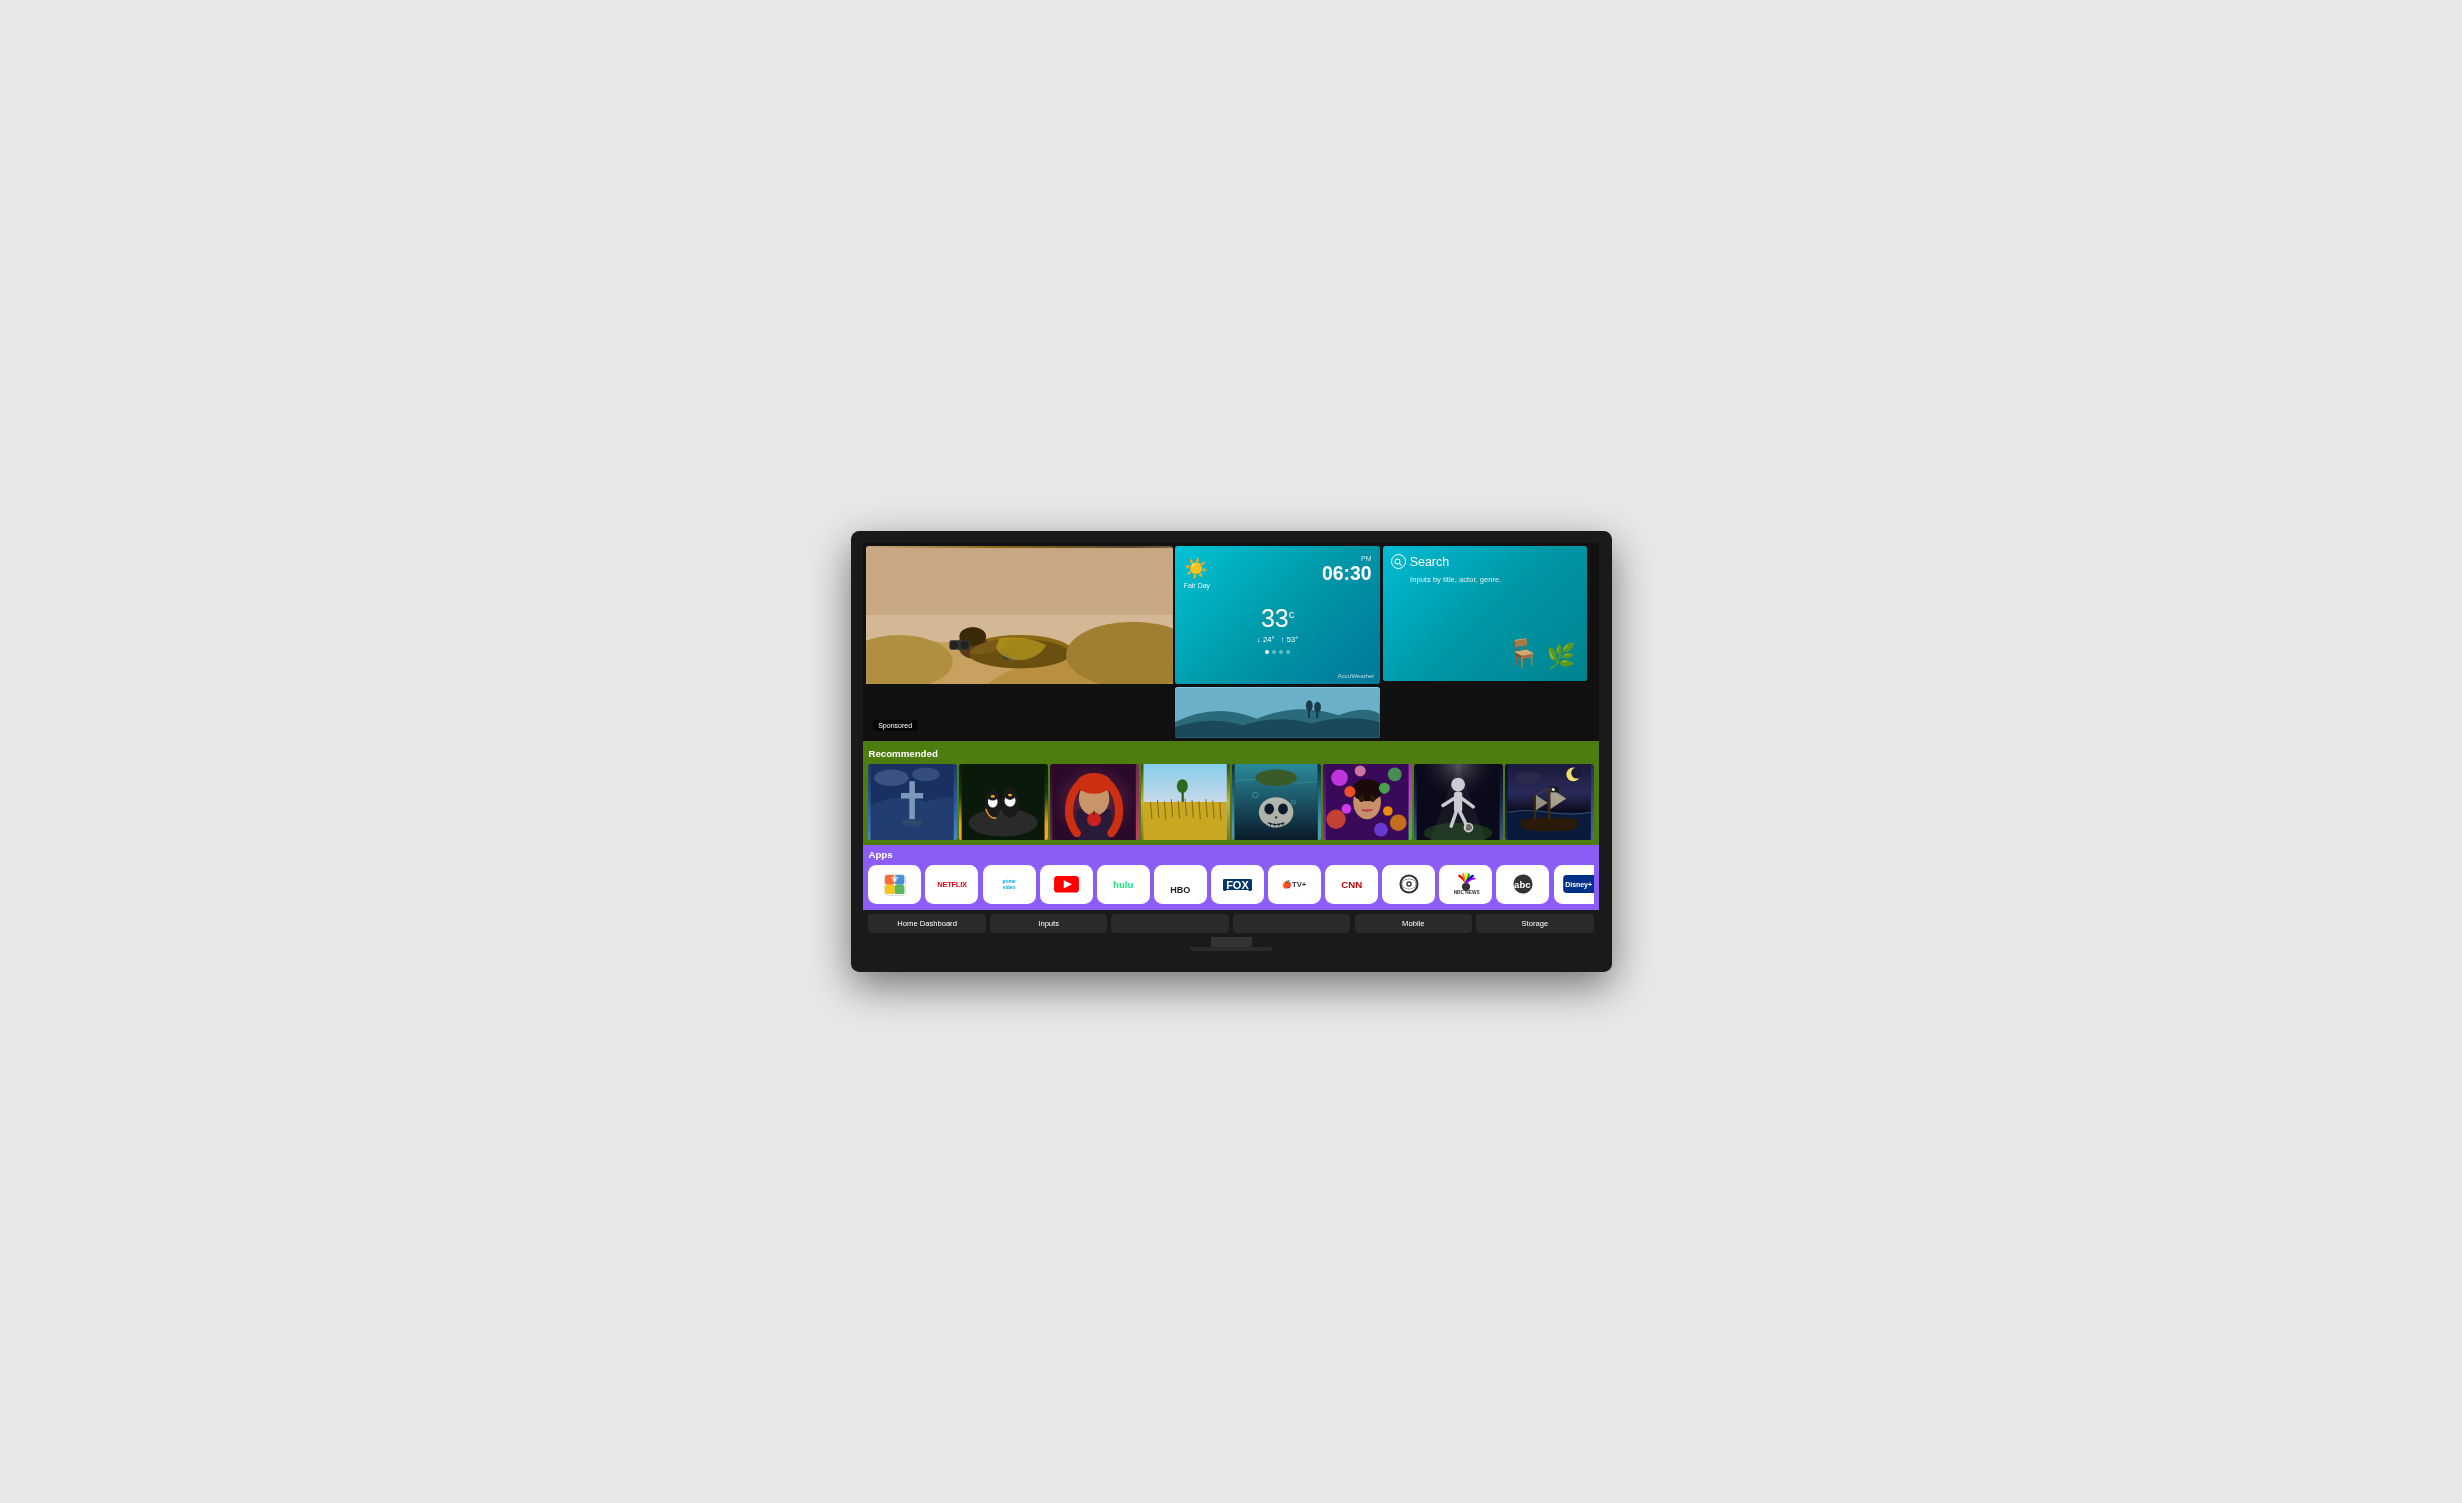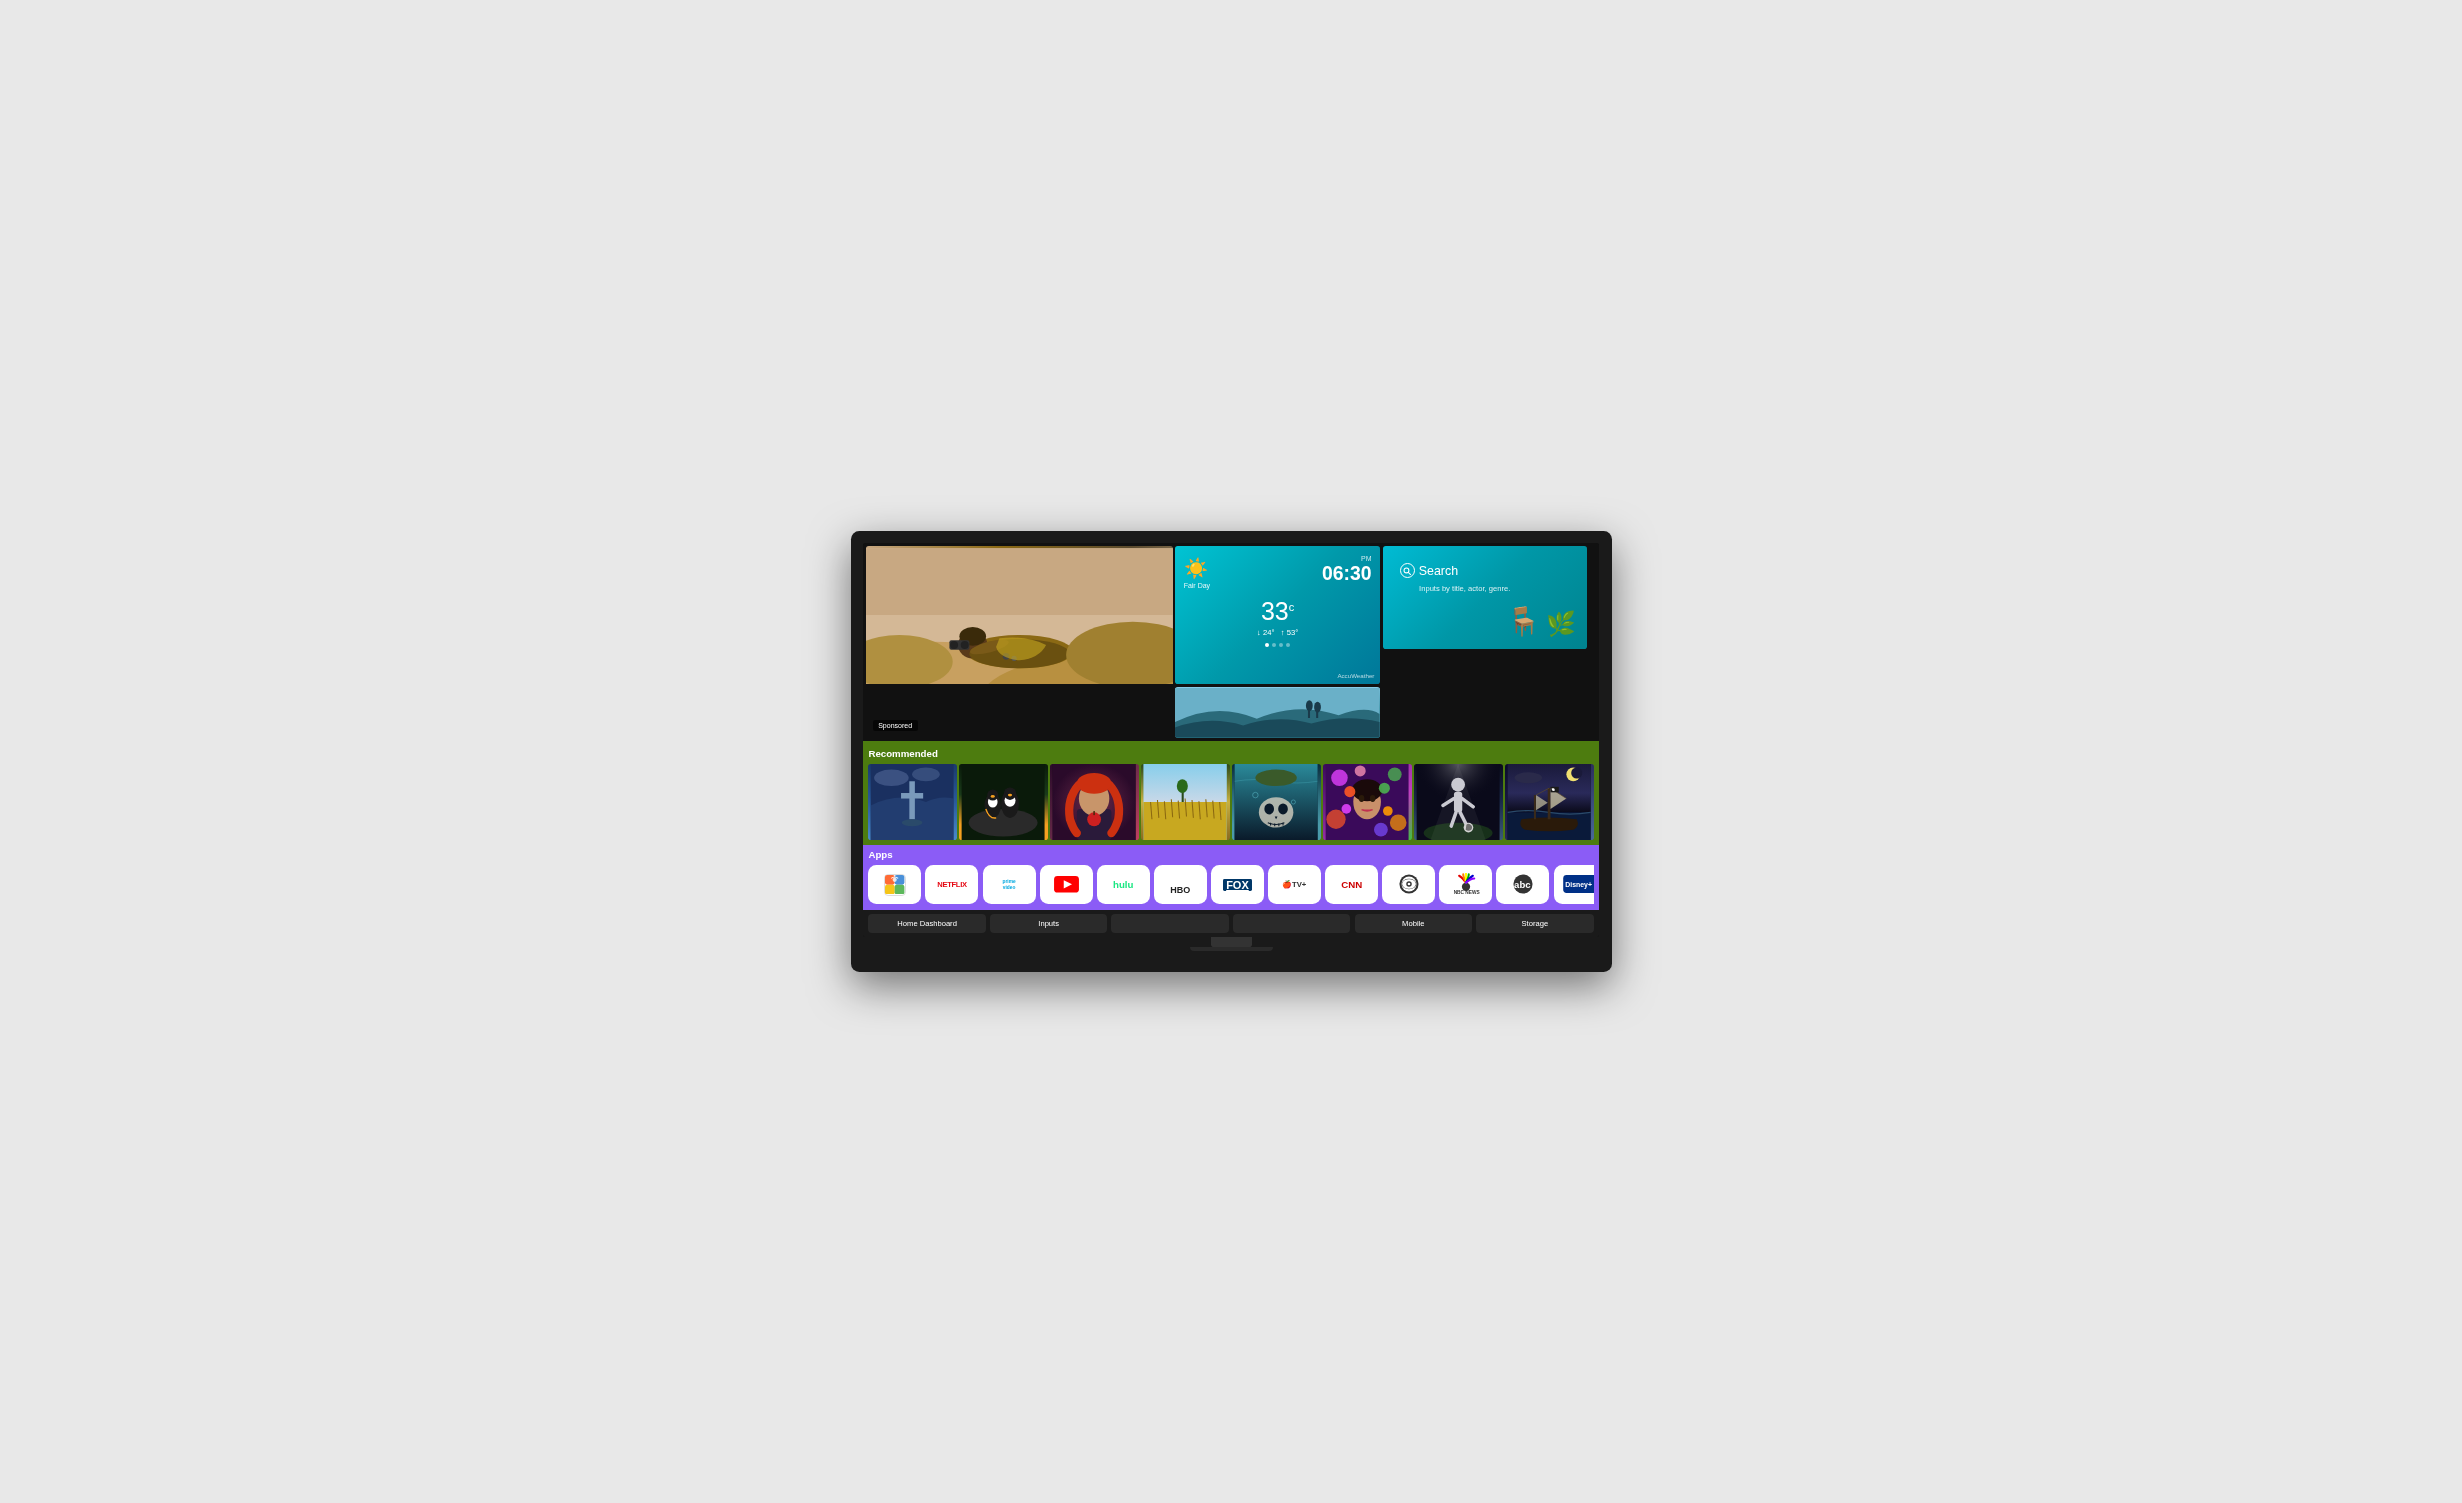--- a/index.html
+++ b/index.html
@@ -78,21 +78,21 @@
       padding: 8.3px;
       height: 138px;
       color: white;
       position: relative;
     }
 
     .weather-time {
       font-size: 19.4px;
       font-weight: bold;
       text-align: right;
-      margin-bottom: 12px;
+      margin-bottom: 19px;
     }
 
     .weather-icon-sun {
       font-size: 19.4px;
       text-align: center;
       margin: 2.8px 0 1.4px 0;
     }
 
     .weather-condition {
       font-size: 7px;
@@ -149,22 +149,22 @@
       overflow: hidden;
     }
 
     .hero-right {
       flex: 0 0 28%;
     }
 
     .search-widget {
       background: linear-gradient(135deg, #00bcd4 0%, #0097a7 50%, #00838f 100%);
       border-radius: 2.8px;
-      padding: 17px;
-      height: 103px;
+      padding: 8px;
+      height: 135px;
       color: white;
       position: relative;
     }
 
     .search-bar {
       display: flex;
       align-items: center;
       gap: 4.1px;
       margin-bottom: 5.5px;
     }

